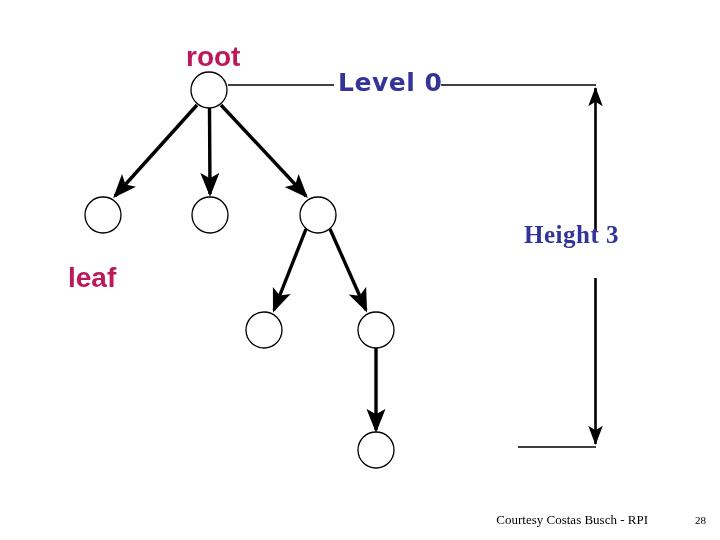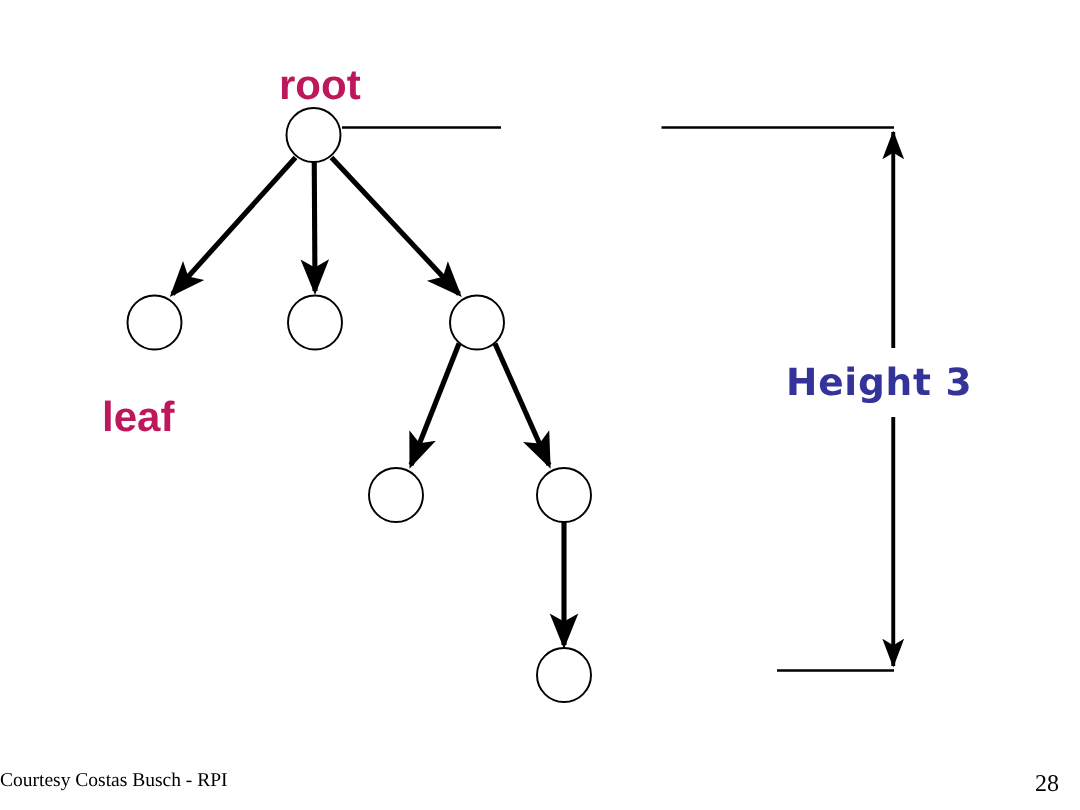--- a/index.html
+++ b/index.html
@@ -40,38 +40,38 @@
     font-weight: bold;
     font-family: "DejaVu Sans", sans-serif;
     letter-spacing: 0.5px;
   }
   #label-root   { left: 186px; top: 43px; }
   #label-leaf   { left: 68px;  top: 264px; }
   #label-level0 { left: 338px; top: 70px; }
   #label-level1 { left: 374px; top: 194px; }
   #label-level2 { left: 418px; top: 306px; }
   #label-level3 { left: 414px; top: 432px; }
-  #label-height { left: 524px; top: 242px; }
+  #label-height { left: 524px; top: 222px; font-family: Liberation Serif, serif; }
 
   #footer-credit {
     position: absolute;
     left: 0;
     top: 512px;
     width: 648px;
-    text-align: left;
+    text-align: right;
     font-family: "Liberation Serif", "DejaVu Serif", serif;
     font-size: 13px;
     color: #000000;
   }
   #page-number {
     position: absolute;
     right: 14px;
     top: 514px;
     font-family: "Liberation Serif", "DejaVu Serif", serif;
-    font-size: 16px;
+    font-size: 11px;
     color: #000000;
   }
 </style>
 </head>
 <body>
 
 <div id="slide">
 
   <svg id="tree-canvas" viewBox="0 0 720 540">
     <defs>
@@ -114,20 +114,21 @@
     <g>
       <line x1="595.5" y1="232" x2="595.5" y2="88" stroke="#000000" stroke-width="2.6" marker-end="url(#arrowhead-thin)"></line>
       <line x1="595.5" y1="278" x2="595.5" y2="444" stroke="#000000" stroke-width="2.6" marker-end="url(#arrowhead-thin)"></line>
     </g>
   </svg>
 
   <div class="label label-red" id="label-root">root</div>
 
   <div class="label label-red" id="label-leaf">leaf</div>
 
+  <div class="label label-blue" id="label-level0">Level 0</div>
 
 
 
 
   <div class="label label-blue" id="label-height">Height 3</div>
 
   <div id="footer-credit">Courtesy Costas Busch - RPI</div>
 
   <div id="page-number">28</div>
 

